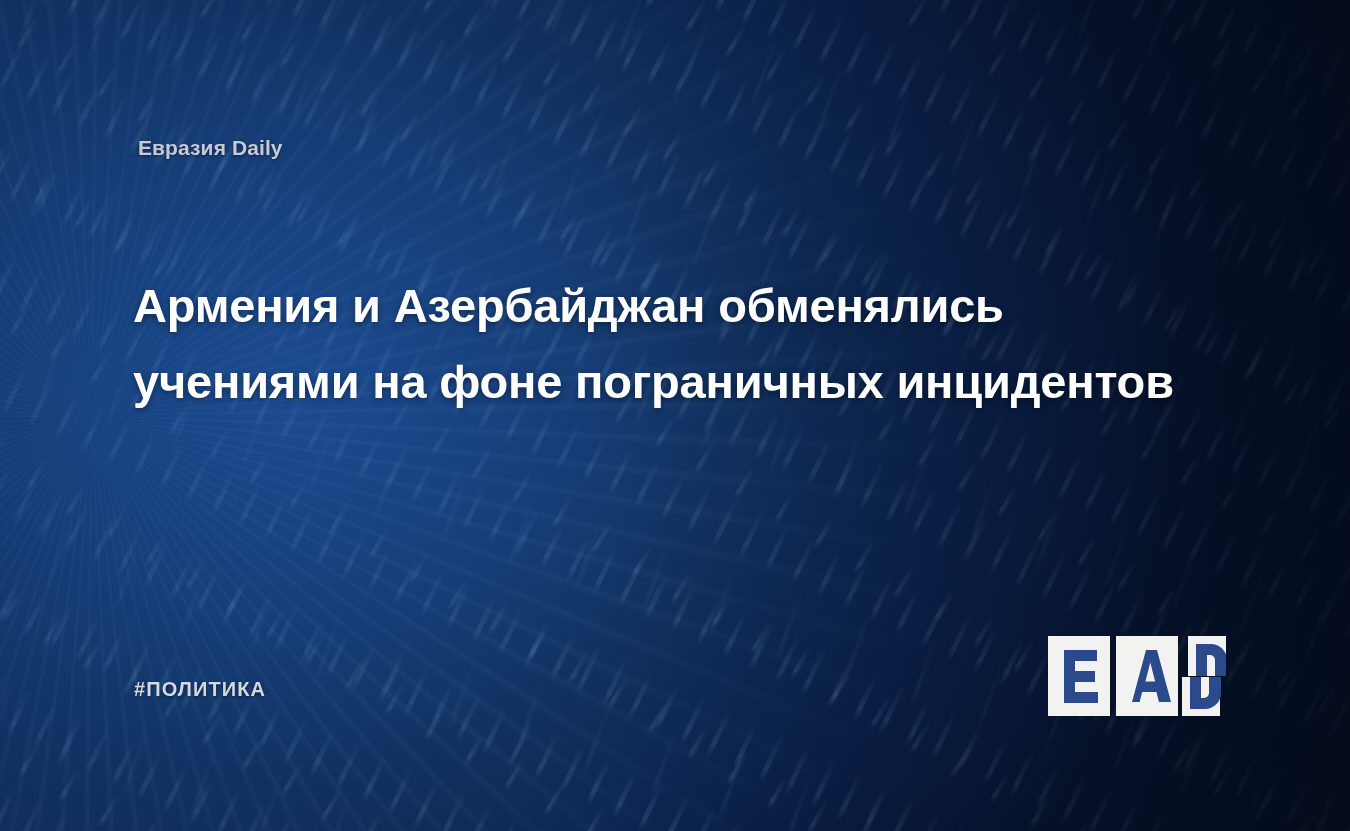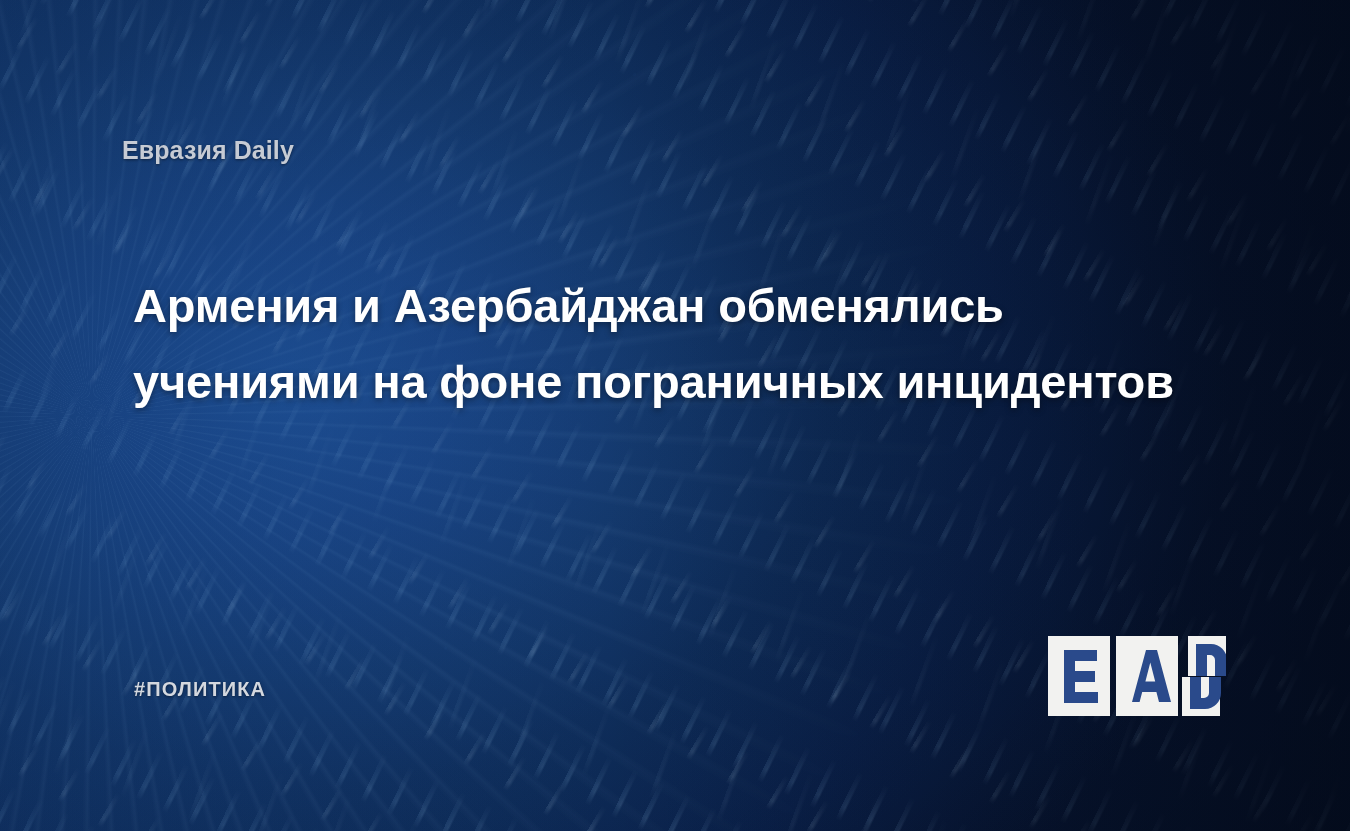--- a/index.html
+++ b/index.html
@@ -109,23 +109,23 @@
   }
 
   
   .content {
     position: absolute;
     inset: 0;
   }
 
   .brand {
     position: absolute;
-    left: 122px;
+    left: 138px;
     top: 136px;
-    font-size: 25px;
+    font-size: 21px;
     font-weight: bold;
     letter-spacing: .1px;
     color: #c6cbd4;
     text-shadow: 0 1px 3px rgba(0,0,0,.45);
     white-space: nowrap;
   }
 
   .headline {
     position: absolute;
     left: 133px;

